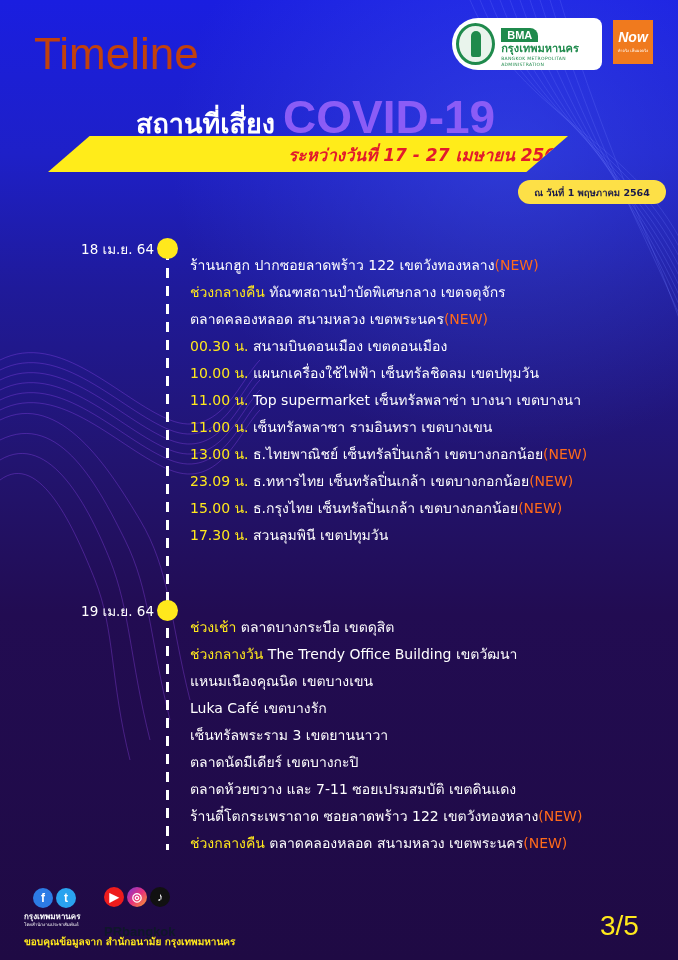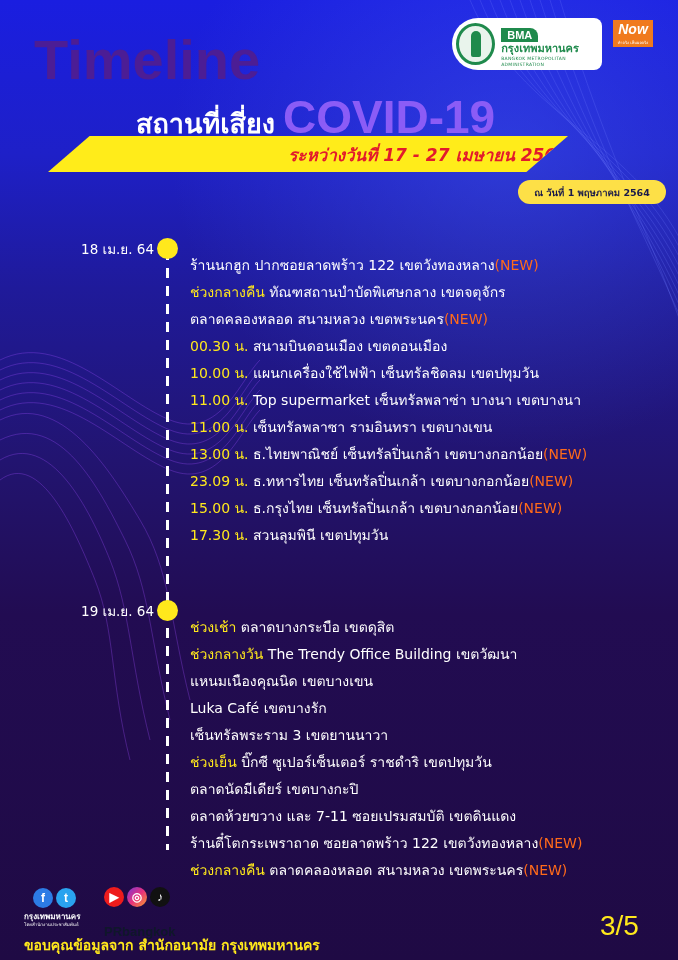--- a/index.html
+++ b/index.html
@@ -10,22 +10,22 @@
     position: relative;
     color: #ffffff;
   }
   .bg-waves {
     position: absolute; inset: 0; pointer-events: none; overflow: hidden;
   }
   .bg-waves svg { position: absolute; }
   .header { position: absolute; left: 0; top: 0; width: 678px; height: 230px; }
   .title-main {
     position: absolute; left: 34px; top: 32px;
-    font-family: "Liberation Sans", sans-serif; font-weight: 700;
-    font-size: 56px; color: #4c1d95; letter-spacing: 0px; line-height: 1;
+    font-family: "Liberation Sans", sans-serif; font-weight: 400;
+    font-size: 44px; color: #c2410c; letter-spacing: 0px; line-height: 1;
   }
   .title-sub {
     position: absolute; left: 136px; top: 90px; display: flex; align-items: baseline; gap: 8px;
   }
   .title-sub-th {
     font-family: "DejaVu Sans", sans-serif; font-weight: 700; font-size: 27px; color: #ffffff;
   }
   .title-sub-en {
     font-family: "Liberation Sans", sans-serif; font-weight: 700; font-size: 46px; color: #8b5cf6;
   }
@@ -57,21 +57,21 @@
     content: ""; width: 10px; height: 26px; background: #1f8a4c; border-radius: 5px 5px 2px 2px;
   }
   .bma-text { margin-left: 6px; display: flex; flex-direction: column; }
   .bma-tag {
     background: #1f8a4c; color: #ffffff; font-family: "Liberation Sans", sans-serif; font-weight: 700;
     font-size: 11px; padding: 0 6px; border-radius: 0 8px 0 0; width: fit-content; line-height: 14px; margin-top: 7px;
   }
   .bma-th { color: #1f8a4c; font-weight: 700; font-size: 11px; line-height: 14px; }
   .bma-en { color: #1f8a4c; font-size: 4.5px; letter-spacing: 0.3px; line-height: 6px; }
   .now-logo {
-    position: absolute; left: 613px; top: 20px; width: 40px; height: 27px; background: #f07a1e;
+    position: absolute; left: 613px; top: 20px; width: 40px; height: 44px; background: #f07a1e;
     display: flex; flex-direction: column; align-items: center; justify-content: center;
   }
   .now-logo .now-word {
     font-family: "Liberation Sans", sans-serif; font-weight: 700; font-style: italic; font-size: 14px; color: #ffffff; line-height: 1;
   }
   .now-logo .now-tag { font-size: 4px; color: #ffffff; margin-top: 3px; }
 
   .timeline { position: absolute; left: 0; top: 230px; width: 678px; }
   .tl-line {
     position: absolute; left: 166px; width: 3px;
@@ -103,21 +103,21 @@
   .soc.tw { background: #2aa3ef; }
   .soc.yt { background: #ee1c1c; }
   .soc.ig { background: linear-gradient(135deg, #7a38d8, #e8307c, #f6a12c); }
   .soc.tk { background: #111111; }
   .foot-org { position: absolute; left: 24px; top: 30px; font-size: 8px; font-weight: 700; color: #ffffff; }
   .foot-org-sub { position: absolute; left: 24px; top: 41px; font-size: 4.5px; color: #ffffff; }
   .foot-pr {
     position: absolute; left: 104px; top: 44px; font-family: "Liberation Sans", sans-serif; font-weight: 700; font-size: 13px; color: #0f172a;
   }
   .foot-credit {
-    position: absolute; left: 24px; top: 54px; font-size: 14px; font-weight: 700; color: #ffe81c;
+    position: absolute; left: 24px; top: 54px; font-size: 10px; font-weight: 700; color: #ffe81c;
   }
   .page-num {
     position: absolute; left: 600px; top: 30px; font-family: "Liberation Sans", sans-serif; font-size: 28px; color: #ffe81c;
   }
 </style>
 </head>
 <body>
 
 <div class="bg-waves">
   <svg width="678" height="960" viewBox="0 0 678 960">
@@ -203,21 +203,20 @@
 
   <div class="tl-group" style="top:370px;">
     <div class="tl-date" style="top:0;">19 เม.ย. 64</div>
     <div class="tl-dot" style="top:0;"></div>
     <div class="tl-items">
       <div class="tl-item"><span class="pre">ช่วงเช้า</span><span>  ตลาดบางกระบือ เขตดุสิต</span><span class="new"></span></div>
       <div class="tl-item"><span class="pre">ช่วงกลางวัน</span><span> The Trendy Office Building เขตวัฒนา</span><span class="new"></span></div>
       <div class="tl-item"><span class="pre"></span><span>แหนมเนืองคุณนิด เขตบางเขน</span><span class="new"></span></div>
       <div class="tl-item"><span class="pre"></span><span>Luka Café เขตบางรัก</span><span class="new"></span></div>
       <div class="tl-item"><span class="pre"></span><span>เซ็นทรัลพระราม 3 เขตยานนาวา</span><span class="new"></span></div>
-      <div class="tl-item"><span class="pre">ช่วงเย็น</span><span> บิ๊กซี ซูเปอร์เซ็นเตอร์ ราชดำริ เขตปทุมวัน</span><span class="new"></span></div>
       <div class="tl-item"><span class="pre"></span><span>ตลาดนัดมีเดียร์ เขตบางกะปิ</span><span class="new"></span></div>
       <div class="tl-item"><span class="pre"></span><span>ตลาดห้วยขวาง และ 7-11 ซอยเปรมสมบัติ เขตดินแดง</span><span class="new"></span></div>
       <div class="tl-item"><span class="pre"></span><span>ร้านตี๋โตกระเพราถาด ซอยลาดพร้าว 122 เขตวังทองหลาง</span><span class="new">(NEW)</span></div>
       <div class="tl-item"><span class="pre">ช่วงกลางคืน</span><span> ตลาดคลองหลอด สนามหลวง เขตพระนคร</span><span class="new">(NEW)</span></div>
     </div>
   </div>
 </div>
 
 <div class="footer">
   <div class="social-group" style="left:33px;top:8px;">

